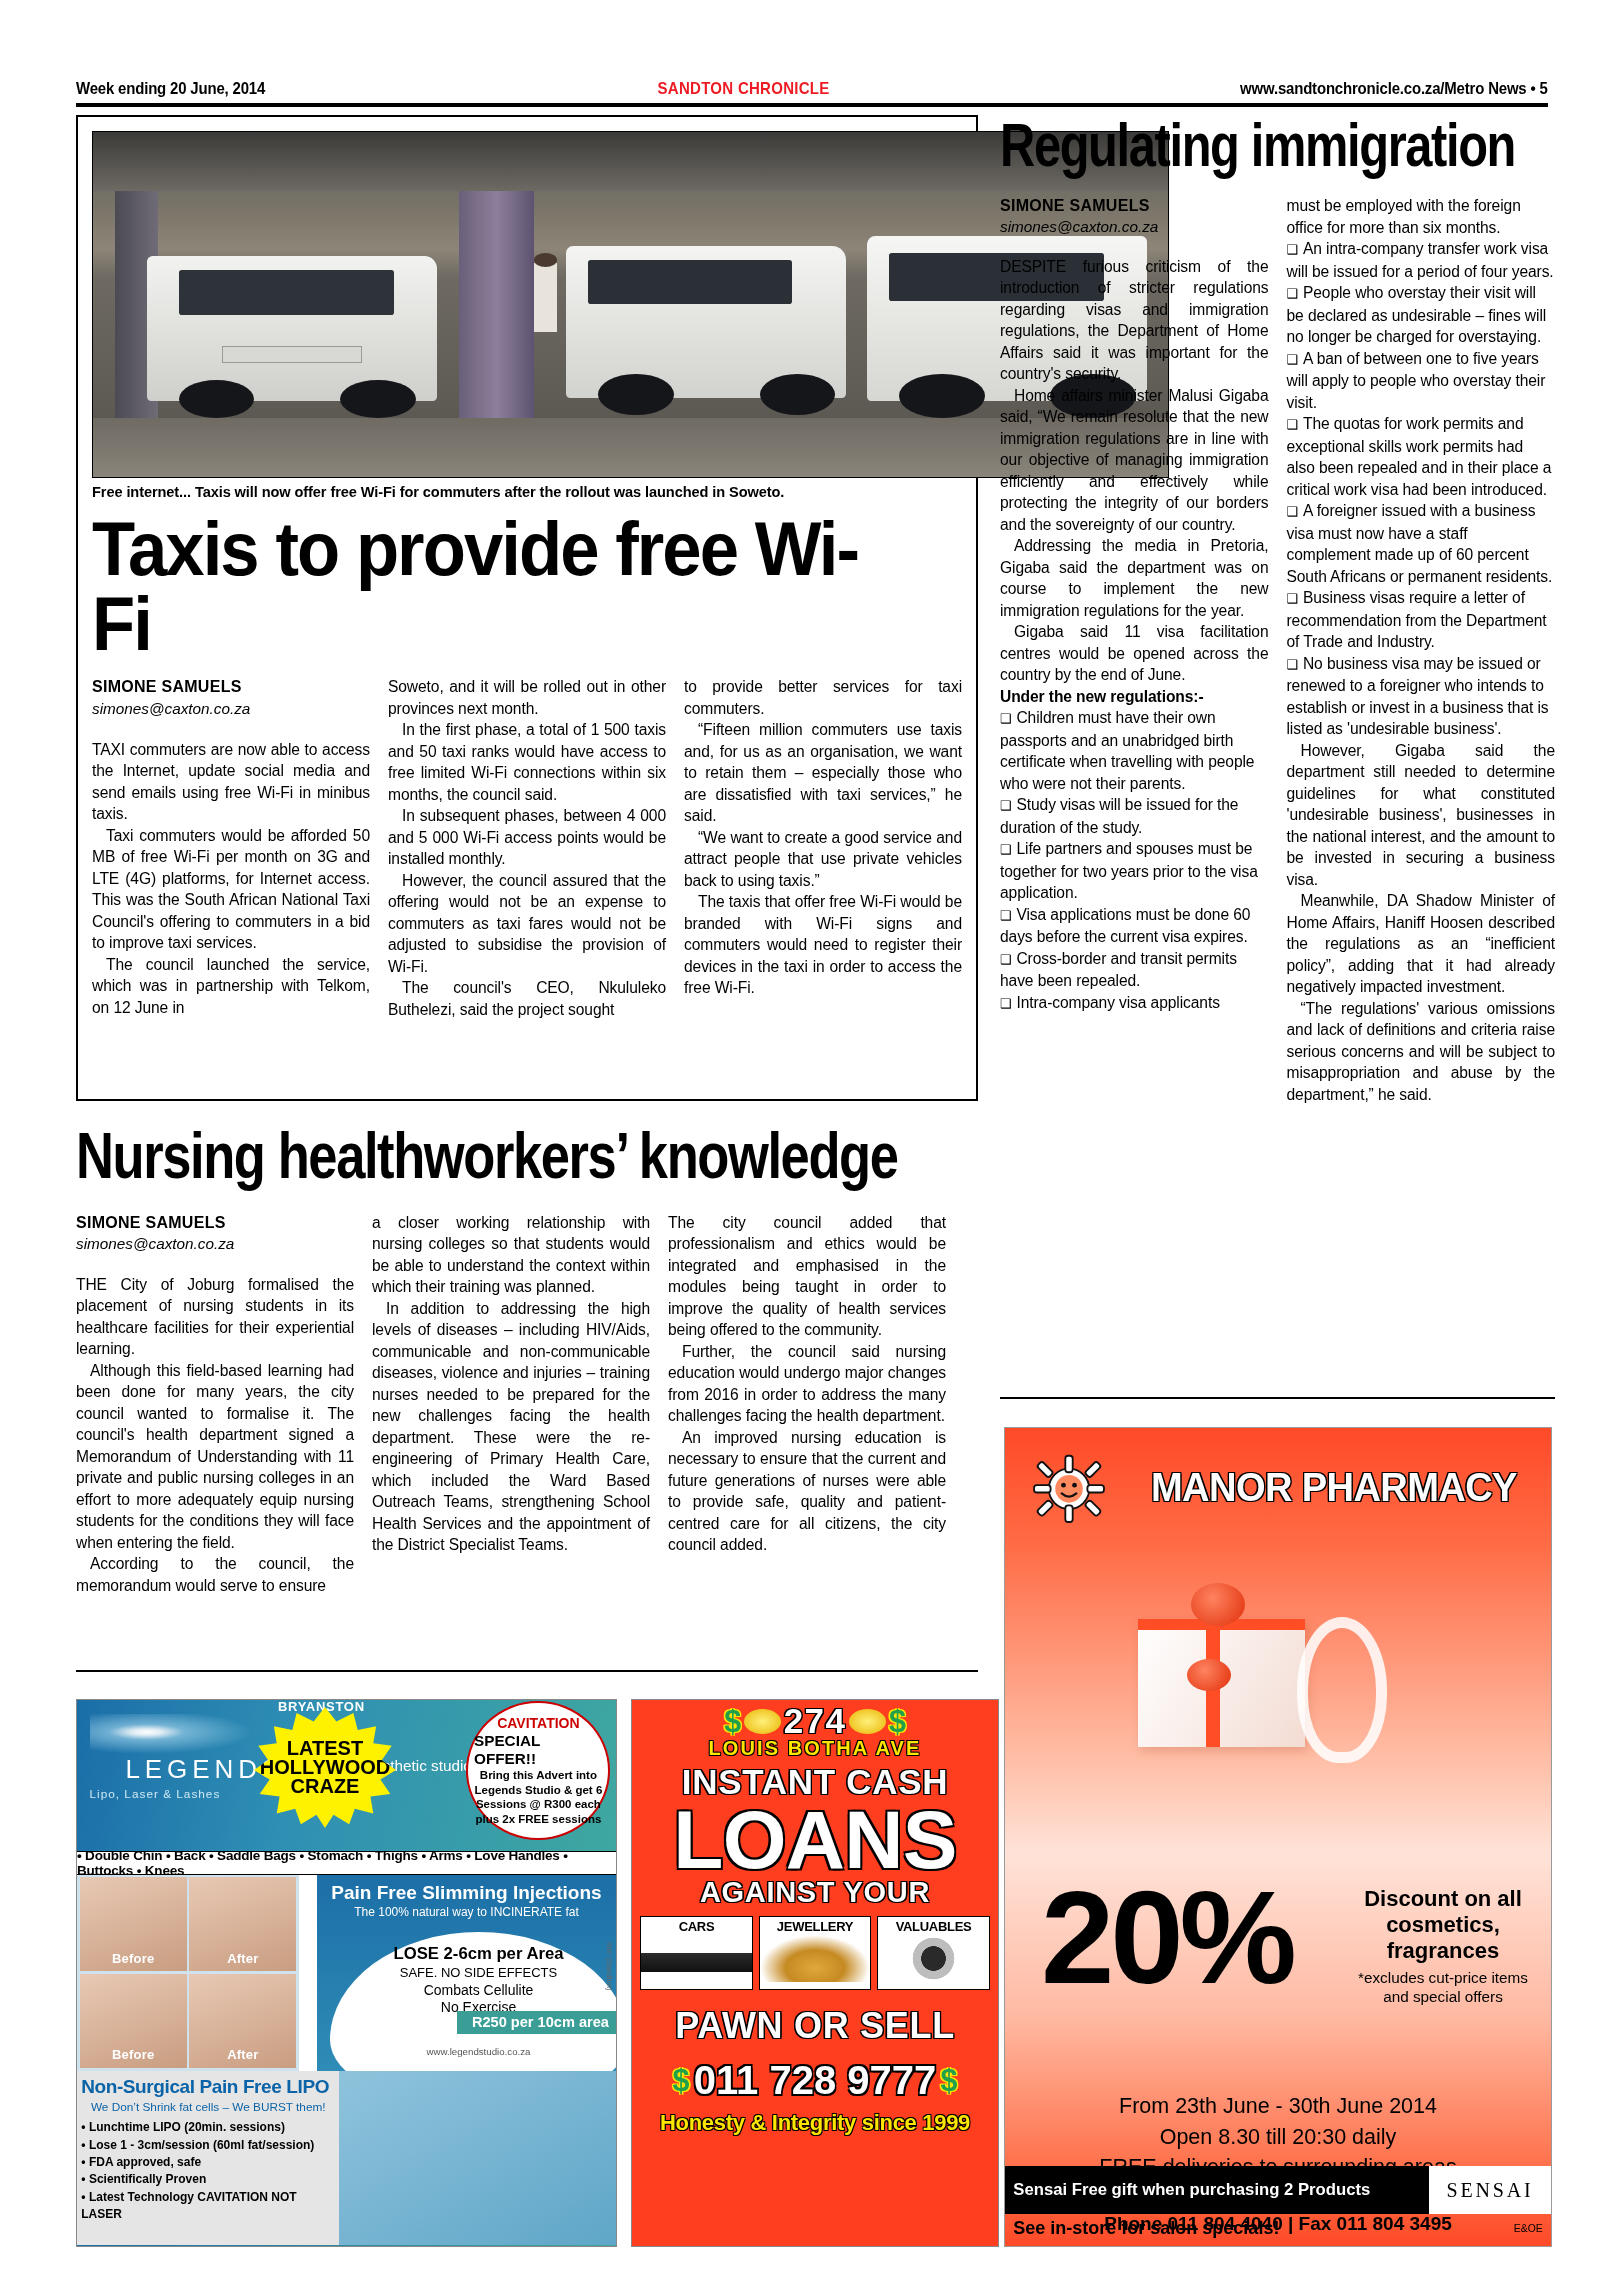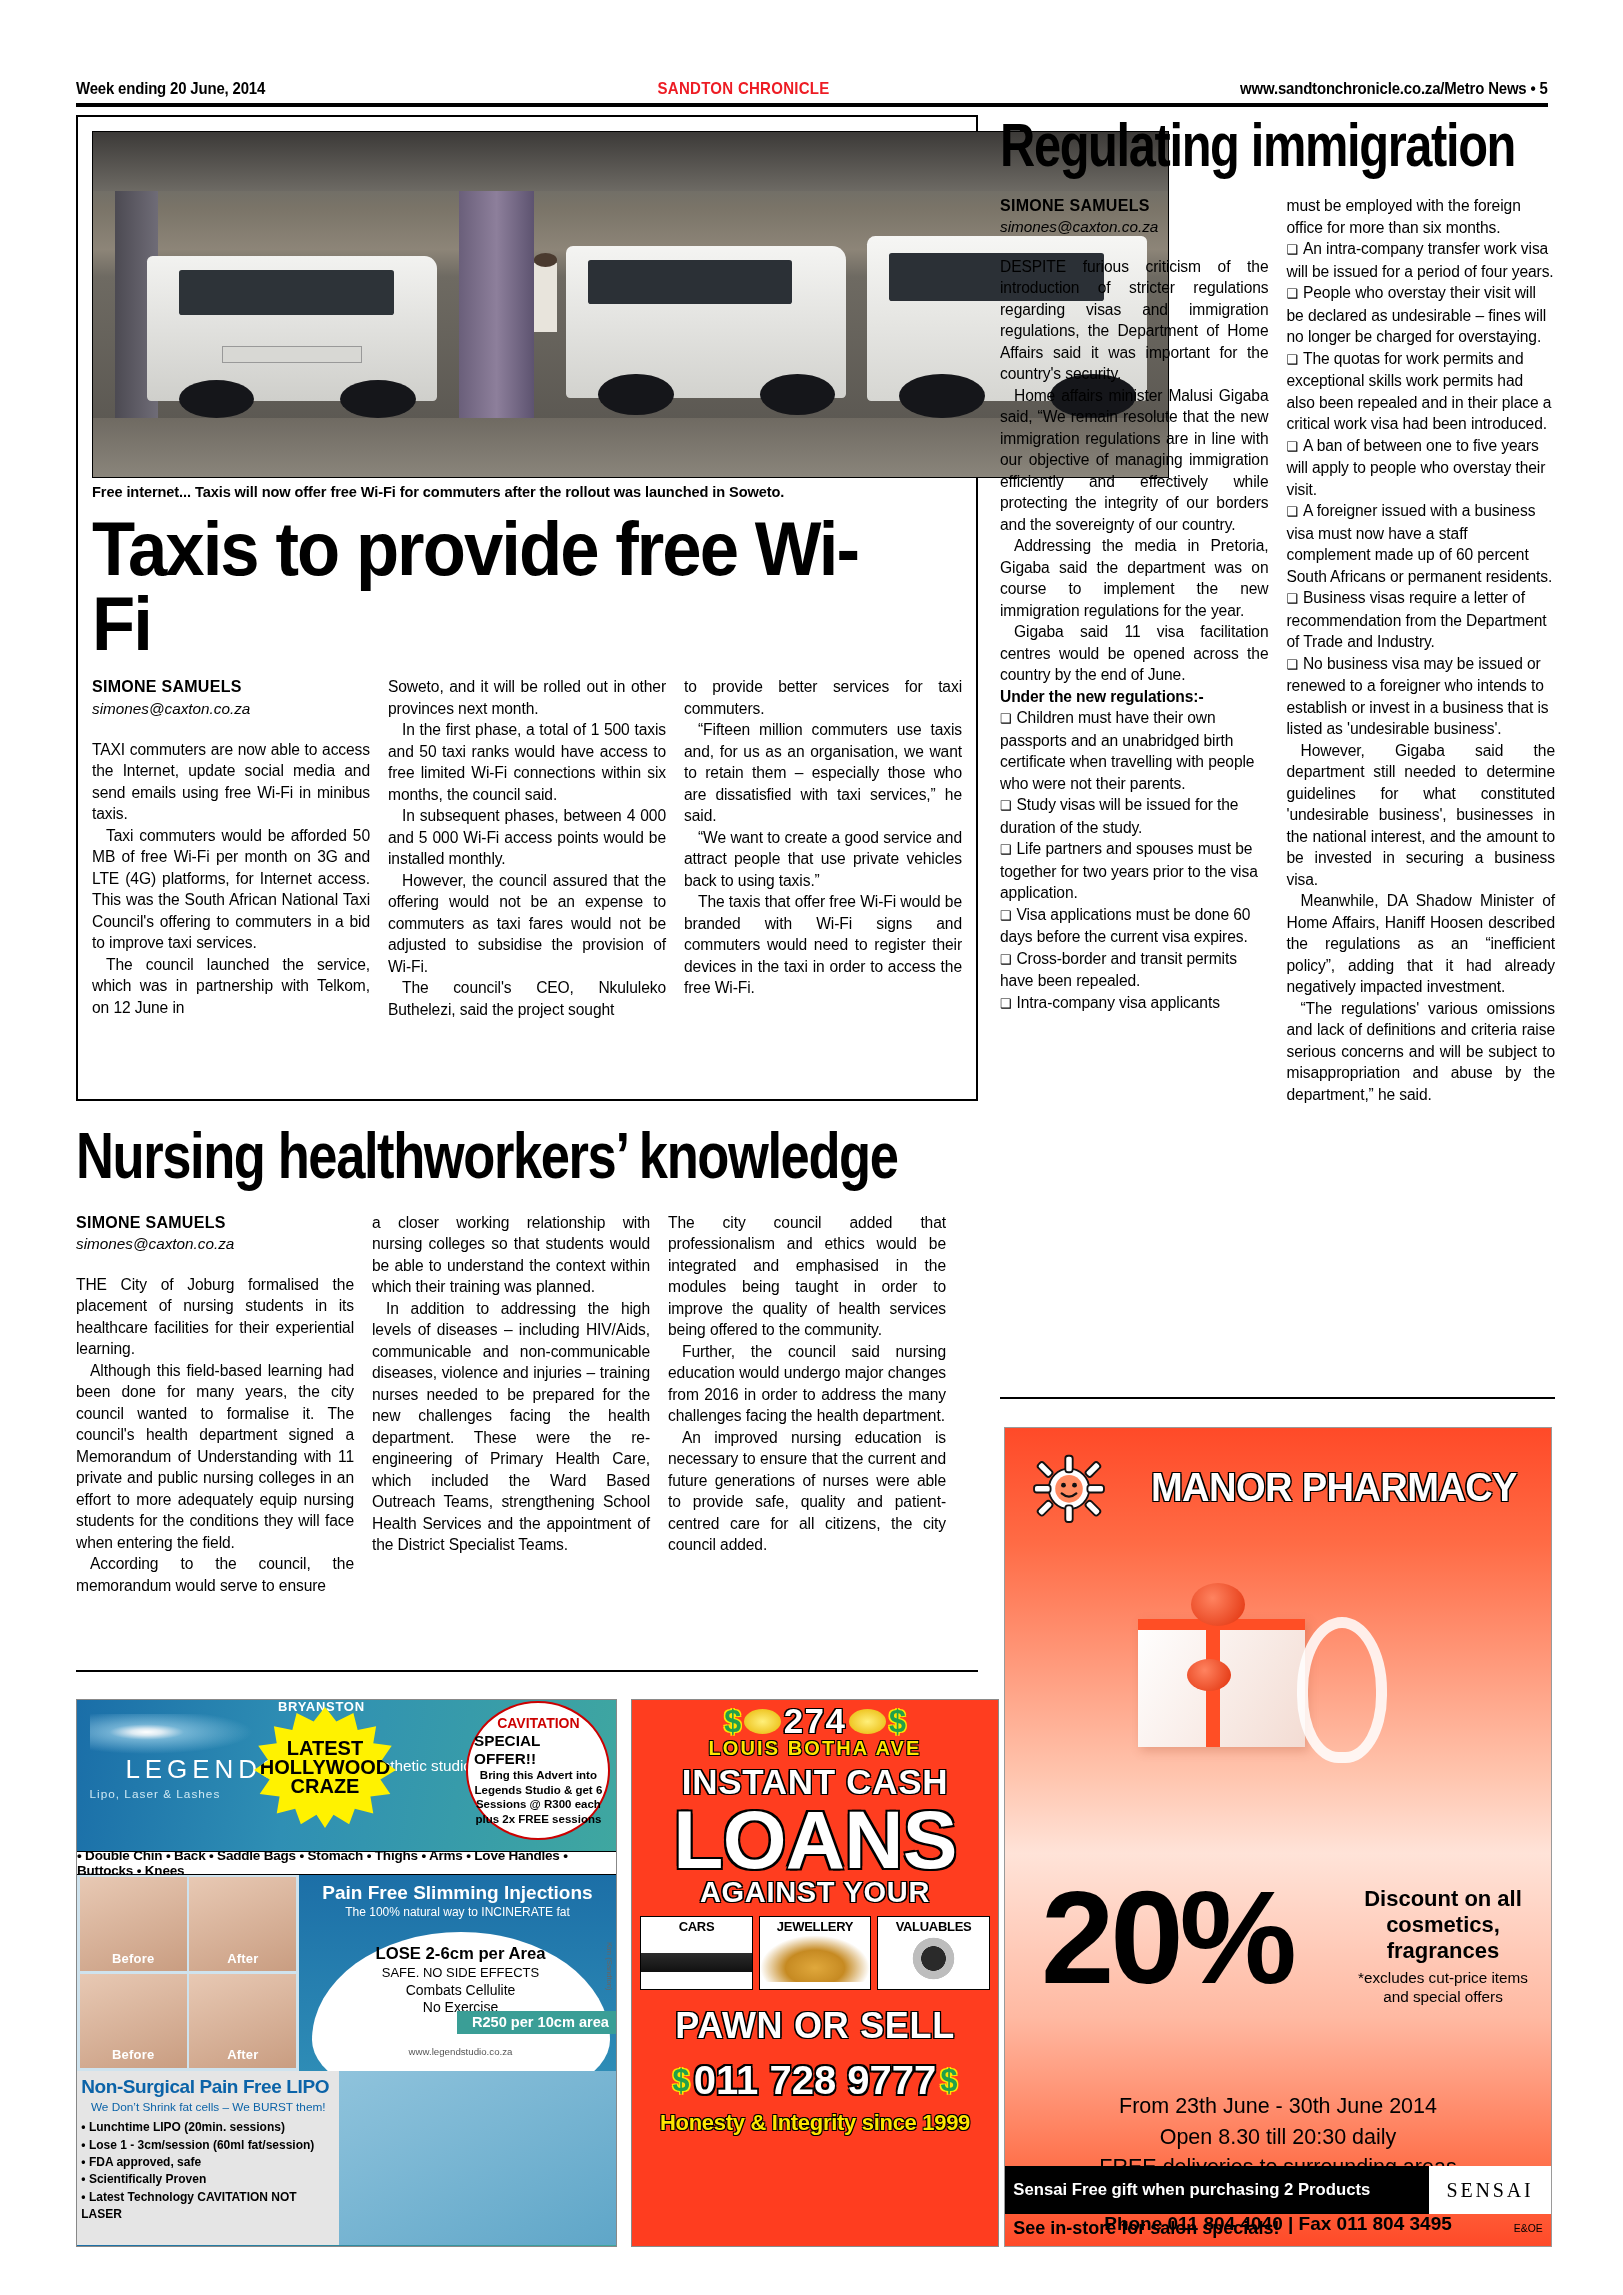--- a/index.html
+++ b/index.html
@@ -145,21 +145,21 @@
     font-weight:bold; font-size:13.5px; letter-spacing:-0.2px;
   }
   .leg-mid { position:relative; height:196px; display:flex; }
   .leg-photos { width:222px; background:#cfe3ee; padding:2.8px; display:flex; flex-direction:column; gap:2.8px;}
   .leg-ph-row { flex:1; display:flex; gap:2.8px;}
   .leg-ph {
     flex:1; position:relative;
     background:linear-gradient(160deg,#e8c9b4,#c99d81);
   }
   .leg-ph b { position:absolute; bottom:5.6px; left:0; right:0; text-align:center; color:#fff; font-size:13px; letter-spacing:0.2px;}
-  .leg-right { flex:1; background:linear-gradient(#1c6fa7,#2e8cb6); position:relative; }
+  .leg-right { flex:1; background:linear-gradient(#1c6fa7,#2e8cb6); position:relative;margin-left:18px; }
   .leg-pf { color:#fff; font-weight:bold; font-size:19px; text-align:center; padding-top:7px;}
   .leg-pf2 { color:#fff; font-size:12px; text-align:center; margin-top:1.4px;}
   .leg-white-oval {
     position:absolute; left:12.5px; top:57px; width:298px; height:174px;
     background:#fff; border-radius:50% 50% 45% 45%/ 62% 62% 38% 38%;
     text-align:center; padding-top:12.5px;
   }
   .leg-white-oval .a { font-weight:bold; font-size:16.7px;}
   .leg-white-oval .b { font-size:13px; margin-top:1.4px;}
   .leg-white-oval .c { font-size:14px; margin-top:1.4px;}
@@ -365,22 +365,22 @@
           <p class="bullet-box" style="text-indent:0;text-align:left;">Cross-border and transit permits have been repealed.</p>
           <p class="bullet-box" style="text-indent:0;text-align:left;">Intra-company visa applicants</p>
         </div>
       </div>
 
       <div style="width:269px;">
         <div class="col-text" style="text-align:left;">
           <p class="first">must be employed with the foreign office for more than six months.</p>
           <p class="bullet-box" style="text-indent:0;">An intra-company transfer work visa will be issued for a period of four years.</p>
           <p class="bullet-box" style="text-indent:0;">People who overstay their visit will be declared as undesirable – fines will no longer be charged for overstaying.</p>
+          <p class="bullet-box" style="text-indent:0;">A ban of between one to five years will apply to people who overstay their visit.</p>
           <p class="bullet-box" style="text-indent:0;">The quotas for work permits and exceptional skills work permits had also been repealed and in their place a critical work visa had been introduced.</p>
-          <p class="bullet-box" style="text-indent:0;">A ban of between one to five years will apply to people who overstay their visit.</p>
           <p class="bullet-box" style="text-indent:0;">A foreigner issued with a business visa must now have a staff complement made up of 60 percent South Africans or permanent residents.</p>
           <p class="bullet-box" style="text-indent:0;">Business visas require a letter of recommendation from the Department of Trade and Industry.</p>
           <p class="bullet-box" style="text-indent:0;">No business visa may be issued or renewed to a foreigner who intends to establish or invest in a business that is listed as 'undesirable business'.</p>
         </div>
         <div class="col-text">
           <p>However, Gigaba said the department still needed to determine guidelines for what constituted 'undesirable business', businesses in the national interest, and the amount to be invested in securing a business visa.</p>
           <p>Meanwhile, DA Shadow Minister of Home Affairs, Haniff Hoosen described the regulations as an “inefficient policy”, adding that it had already negatively impacted investment.</p>
           <p>“The regulations' various omissions and lack of definitions and criteria raise serious concerns and will be subject to misappropriation and abuse by the department,” he said.</p>
         </div>
       </div>

